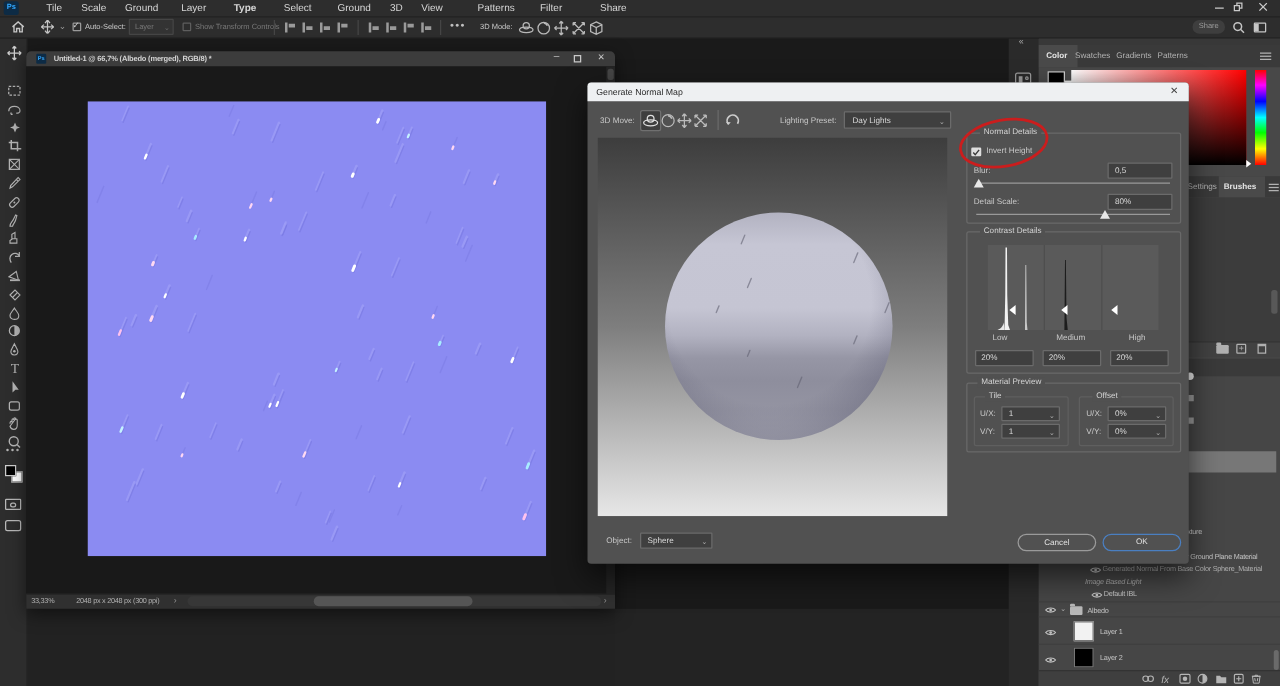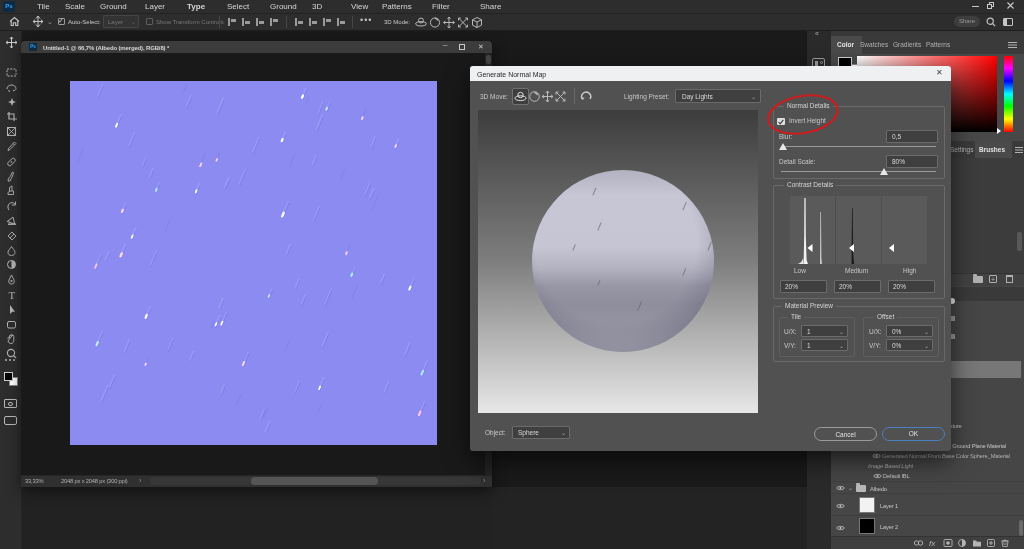--- a/index.html
+++ b/index.html
@@ -19,21 +19,21 @@
 <div class="abs" style="left:0;top:0;width:1024px;height:13px;background:#2d2d2d;"></div>
 <div class="abs" style="left:3px;top:1px;width:12px;height:11px;background:#0d2b45;border-radius:2px;color:#31a8ff;font-size:6px;line-height:11px;text-align:center;font-weight:bold;">Ps</div>
 <div class="txt" style="left:37px;top:2px;color:#d6d6d6;font-size:8px;">Tile</div>
     <div class="txt" style="left:65px;top:2px;color:#d6d6d6;font-size:8px;">Scale</div>
     <div class="txt" style="left:100px;top:2px;color:#d6d6d6;font-size:8px;">Ground</div>
     <div class="txt" style="left:145px;top:2px;color:#d6d6d6;font-size:8px;">Layer</div>
     <div class="txt" style="left:187px;top:2px;color:#d6d6d6;font-size:8px;font-weight:bold;">Type</div>
     <div class="txt" style="left:227px;top:2px;color:#d6d6d6;font-size:8px;">Select</div>
     <div class="txt" style="left:270px;top:2px;color:#d6d6d6;font-size:8px;">Ground</div>
     <div class="txt" style="left:312px;top:2px;color:#d6d6d6;font-size:8px;">3D</div>
-    <div class="txt" style="left:351px;top:2px;color:#d6d6d6;font-size:8px;">View</div>
+    <div class="txt" style="left:337px;top:2px;color:#d6d6d6;font-size:8px;">View</div>
     <div class="txt" style="left:382px;top:2px;color:#d6d6d6;font-size:8px;">Patterns</div>
     <div class="txt" style="left:432px;top:2px;color:#d6d6d6;font-size:8px;">Filter</div>
     <div class="txt" style="left:480px;top:2px;color:#d6d6d6;font-size:8px;">Share</div>
 
 <div class="abs" style="left:972px;top:5.5px;width:7px;height:1.2px;background:#c9c9c9;"></div>
 <div class="abs" style="left:989px;top:2px;width:4.5px;height:4.5px;border:1px solid #c9c9c9;"></div>
 <div class="abs" style="left:987px;top:4px;width:4.5px;height:4.5px;border:1px solid #c9c9c9;background:#2d2d2d;"></div>
 <svg class="abs" style="left:1007px;top:2px;" width="7" height="7" viewBox="0 0 7 7">
       <path d="M0.5 0.5 L6.5 6.5 M6.5 0.5 L0.5 6.5" stroke="#c9c9c9" stroke-width="1.1"></path>
     </svg>

